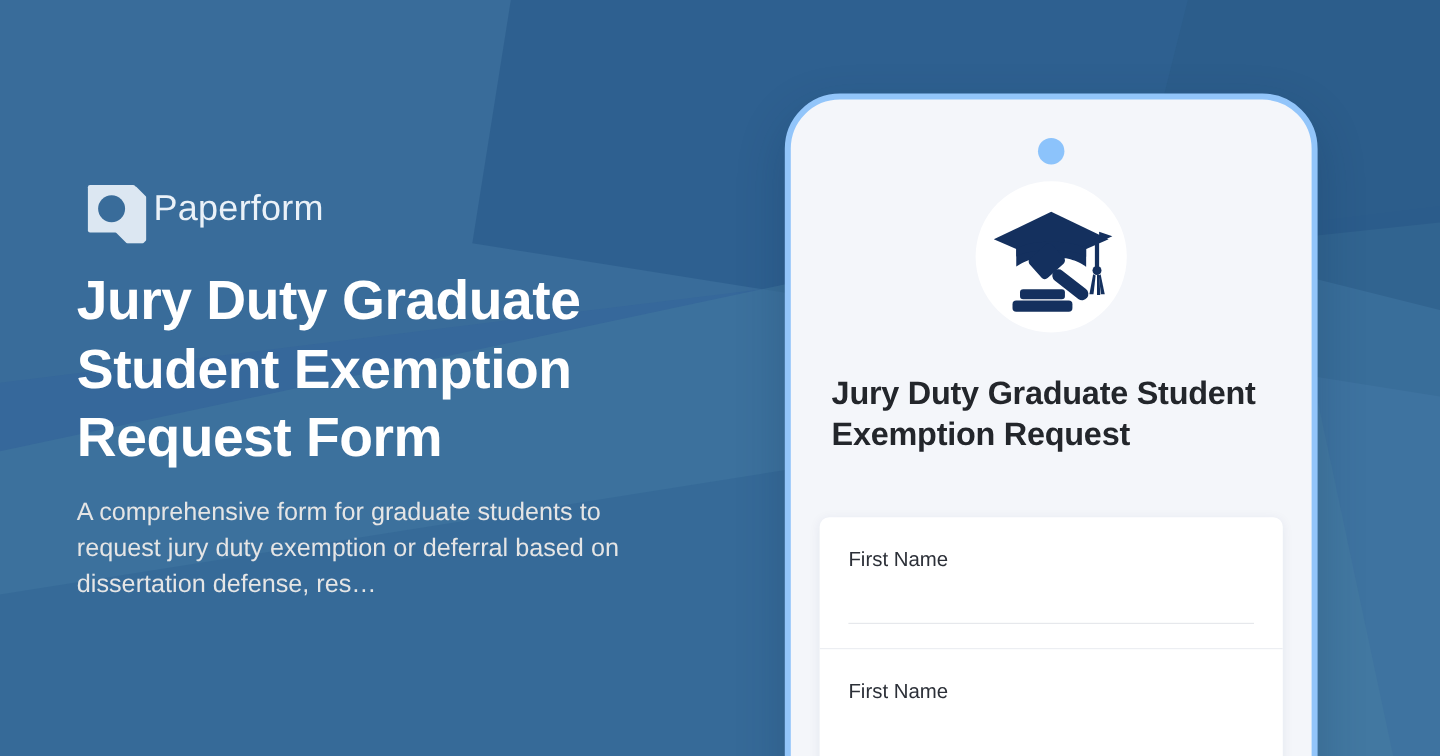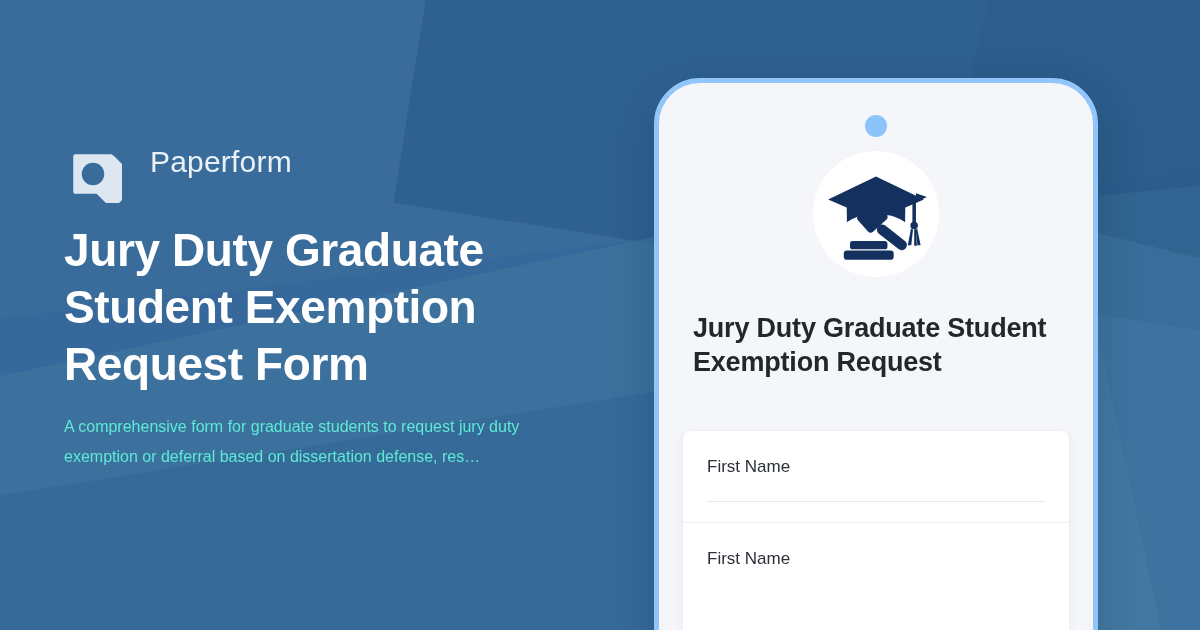--- a/index.html
+++ b/index.html
@@ -67,21 +67,21 @@
 
   
   .left-col {
     position:absolute;
     left:64px; top:0;
     width:540px; height:630px;
   }
 
   .brand {
     position:absolute; top:145px; left:0;
-    display:flex; gap:28px;
+    display:flex; align-items:center; gap:6px;
   }
   .brand-mark { width:58px; height:58px; display:block; }
   .brand-name {
     font-size:30px;
     font-weight:300;
     letter-spacing:.2px;
     color:#eaf1f8;
   }
 
   .headline {
@@ -90,24 +90,24 @@
     font-size:46px;
     line-height:57px;
     font-weight:700;
     color:#ffffff;
     letter-spacing:-.4px;
   }
 
   .subhead {
     position:absolute; top:412px; left:0;
     width:500px;
-    font-size:16px;
+    font-size:21px;
     line-height:30px;
     font-weight:400;
-    color:#5eead4;
+    color:#e5e5e5;
   }
 
   
   .phone {
     position:absolute;
     left:654px; top:78px;
     width:444px; height:600px;
     background:#f4f6fa;
     border:5px solid #92c5fa;
     border-radius:46px 46px 0 0;
@@ -147,21 +147,21 @@
     left:24px; top:348px;
     width:386px; height:260px;
     background:#ffffff;
     border-radius:8px 8px 0 0;
     box-shadow:0 2px 10px rgba(20,48,94,.07);
     overflow:hidden;
   }
   .field {
     position:relative;
     padding:26px 24px 0 24px;
-    height:92px;
+    height:110px;
     border-bottom:1px solid #eceef2;
   }
   .field:last-child { border-bottom:none; }
   .field-label {
     font-size:17px;
     color:#2c3038;
     font-weight:400;
   }
   .field-underline {
     position:absolute;

